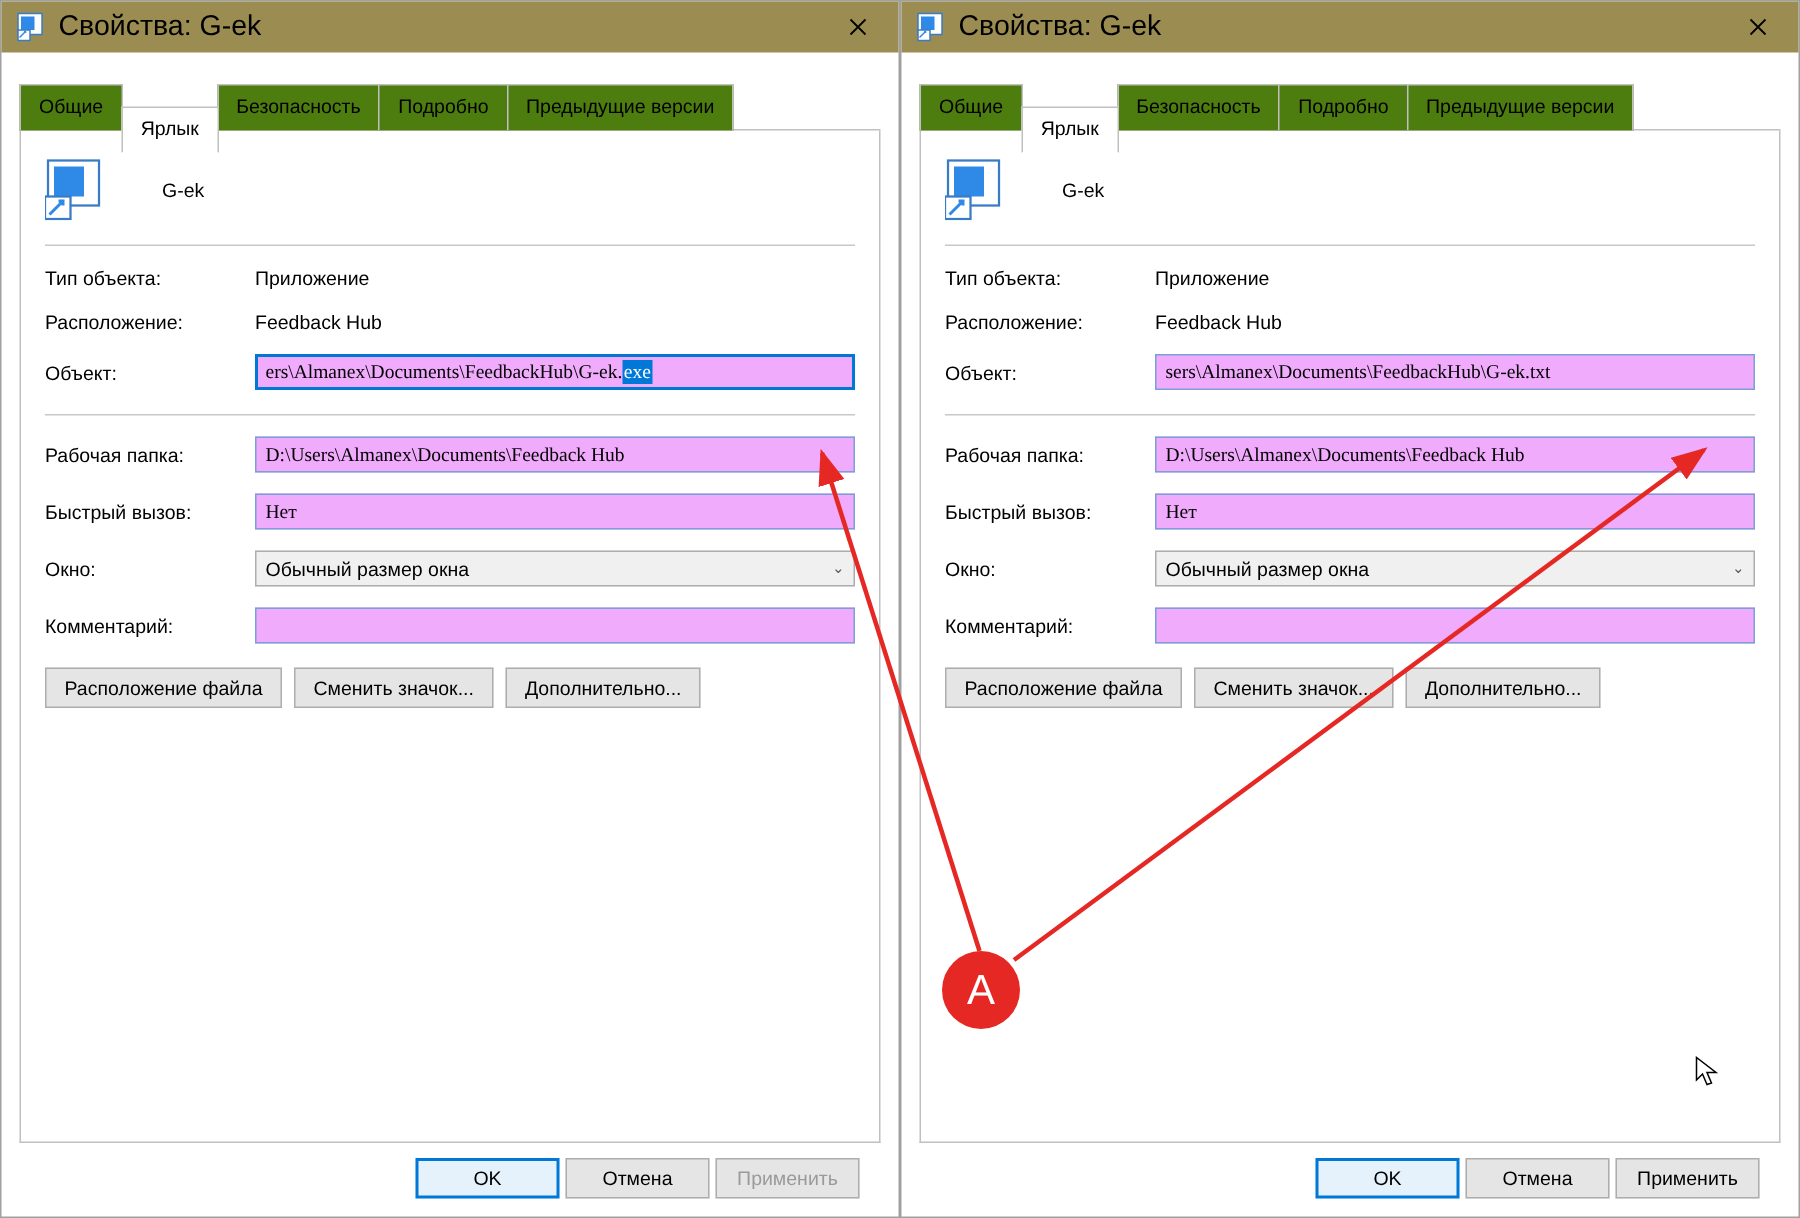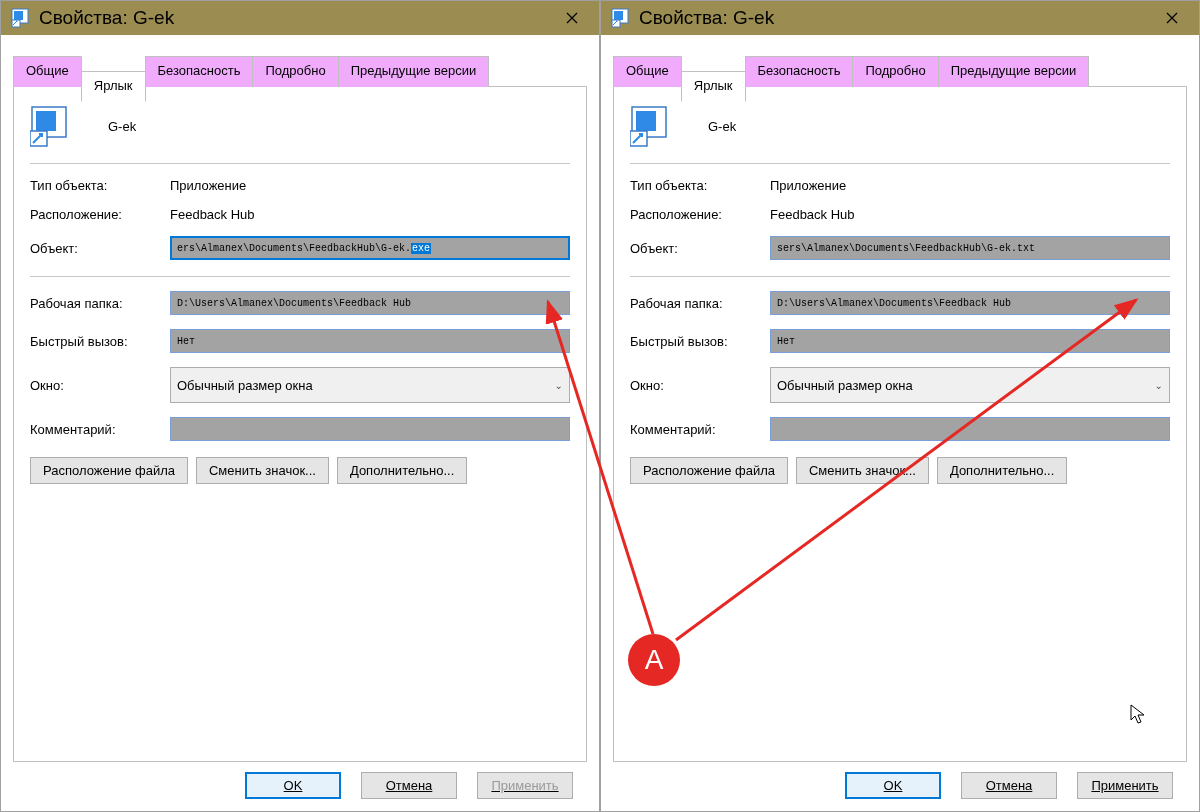--- a/index.html
+++ b/index.html
@@ -59,21 +59,21 @@
     display: flex;
     flex-direction: column;
   }
   .tabs {
     display: flex;
     border-bottom: 1px solid #c0c0c0;
     margin-top: 8px;
   }
   .tab {
     padding: 6px 12px 8px 12px;
-    background: #f0abfc;
+    background: #4d7c0f;
     border: 1px solid #c0c0c0;
     border-bottom: none;
     margin-right: -1px;
     cursor: pointer;
     font-size: 13px;
     position: relative;
     top: 1px;
   }
   .tab.active {
     background: #fff;
@@ -109,36 +109,36 @@
   }
   .label {
     width: 140px;
     font-size: 13px;
   }
   .value { font-size: 13px; }
   .text-input {
     flex: 1;
     border: 1px solid #7a9fd8;
     padding: 3px 6px;
-    font-size: 10px;
-    font-family: Liberation Mono, monospace;
+    font-size: 13px;
+    font-family: Liberation Serif, serif;
     height: 24px;
-    background: #a3a3a3;
+    background: #f0abfc;
   }
   .text-input.focus {
     border: 2px solid #0078d7;
     padding: 2px 5px;
   }
   .select {
     flex: 1;
     border: 1px solid #adadad;
     background: #f0f0f0;
     padding: 3px 6px;
     font-size: 13px;
-    height: 36px;
+    height: 24px;
     display: flex;
     align-items: center;
     justify-content: space-between;
   }
   .select .chev { font-size: 10px; color:#555; }
   .divider {
     border-top: 1px solid #c8c8c8;
     margin: 2px 0 14px 0;
   }
   .btn-row {
@@ -151,22 +151,21 @@
     border: 1px solid #adadad;
     padding: 5px 12px;
     font-size: 13px;
     cursor: pointer;
     font-family: inherit;
   }
   .footer {
     padding: 10px 14px 12px 14px;
     display: flex;
     justify-content: flex-end;
-    gap: 20px;
-    text-decoration: underline;
+    gap: 4px;
   }
   .footer .btn { width: 96px; text-align:center; padding:5px 0; }
   .btn.primary {
     border: 2px solid #0078d7;
     background: #e5f1fb;
     padding: 4px 0;
   }
   .btn.disabled {
     color: #9a9a9a;
     background: #e5e5e5;

